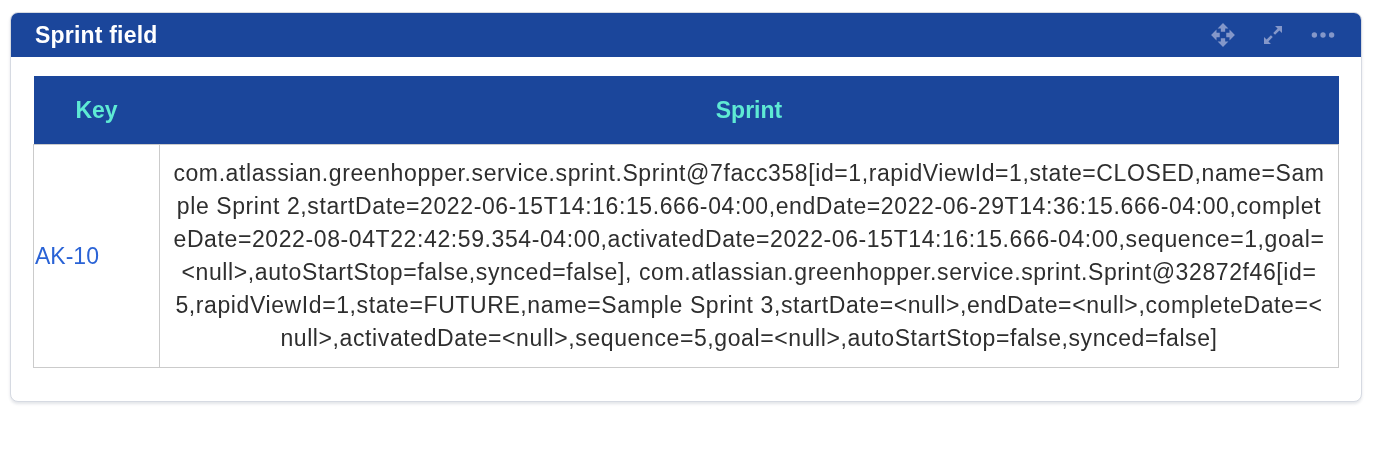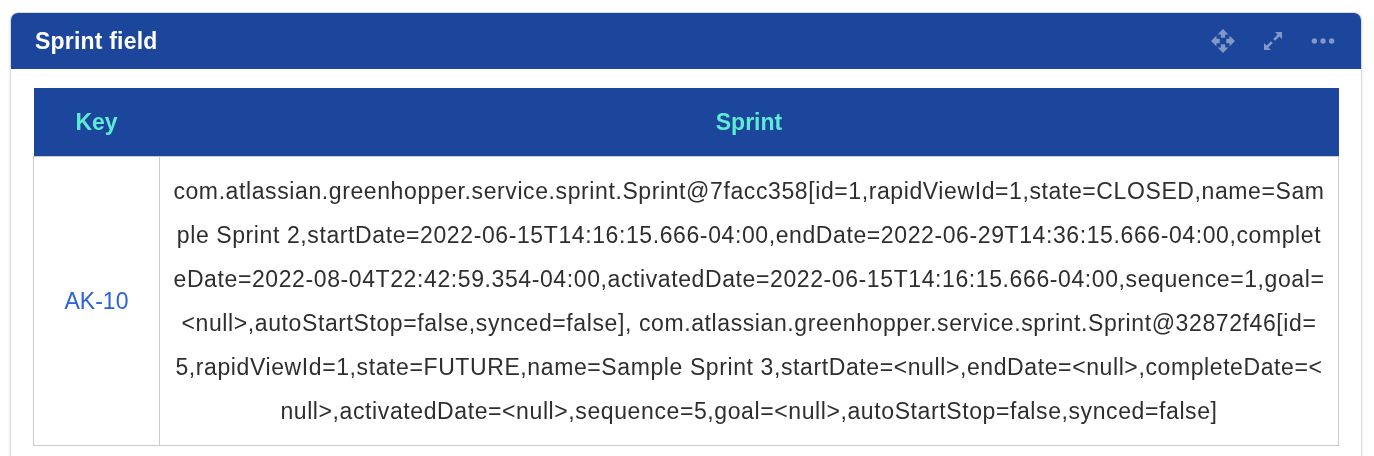--- a/index.html
+++ b/index.html
@@ -17,21 +17,21 @@
     top: 12px;
     width: 1352px;
     box-sizing: border-box;
     background: #ffffff;
     border: 1px solid #d6dae2;
     border-radius: 8px;
     box-shadow: 0 2px 3px rgba(23, 43, 77, 0.12);
     overflow: hidden;
   }
   .panel-header {
-    height: 56px;
+    height: 44px;
     background: #1b469b;
     display: flex;
     align-items: center;
     justify-content: space-between;
     padding: 0 24px;
   }
   .panel-title {
     color: #ffffff;
     font-size: 23px;
     font-weight: bold;
@@ -74,31 +74,30 @@
     padding: 0 8px;
     border: none;
   }
   th.key-col { width: 110px; }
   table.sprint-table td {
     border: 1px solid #cbcbcb;
     background: #ffffff;
     vertical-align: middle;
   }
   td.key-cell {
-    text-align: center;
     font-size: 23px;
   }
   td.key-cell a {
     color: #2a63d6;
     text-decoration: none;
     cursor: pointer;
   }
   td.sprint-cell {
     font-size: 23px;
-    line-height: 44px;
+    line-height: 33px;
     letter-spacing: 0.6px;
     color: #2e2e2e;
     text-align: center;
     word-break: break-all;
     padding: 12px 13px;
   }
 </style>
 </head>
 <body>
 

